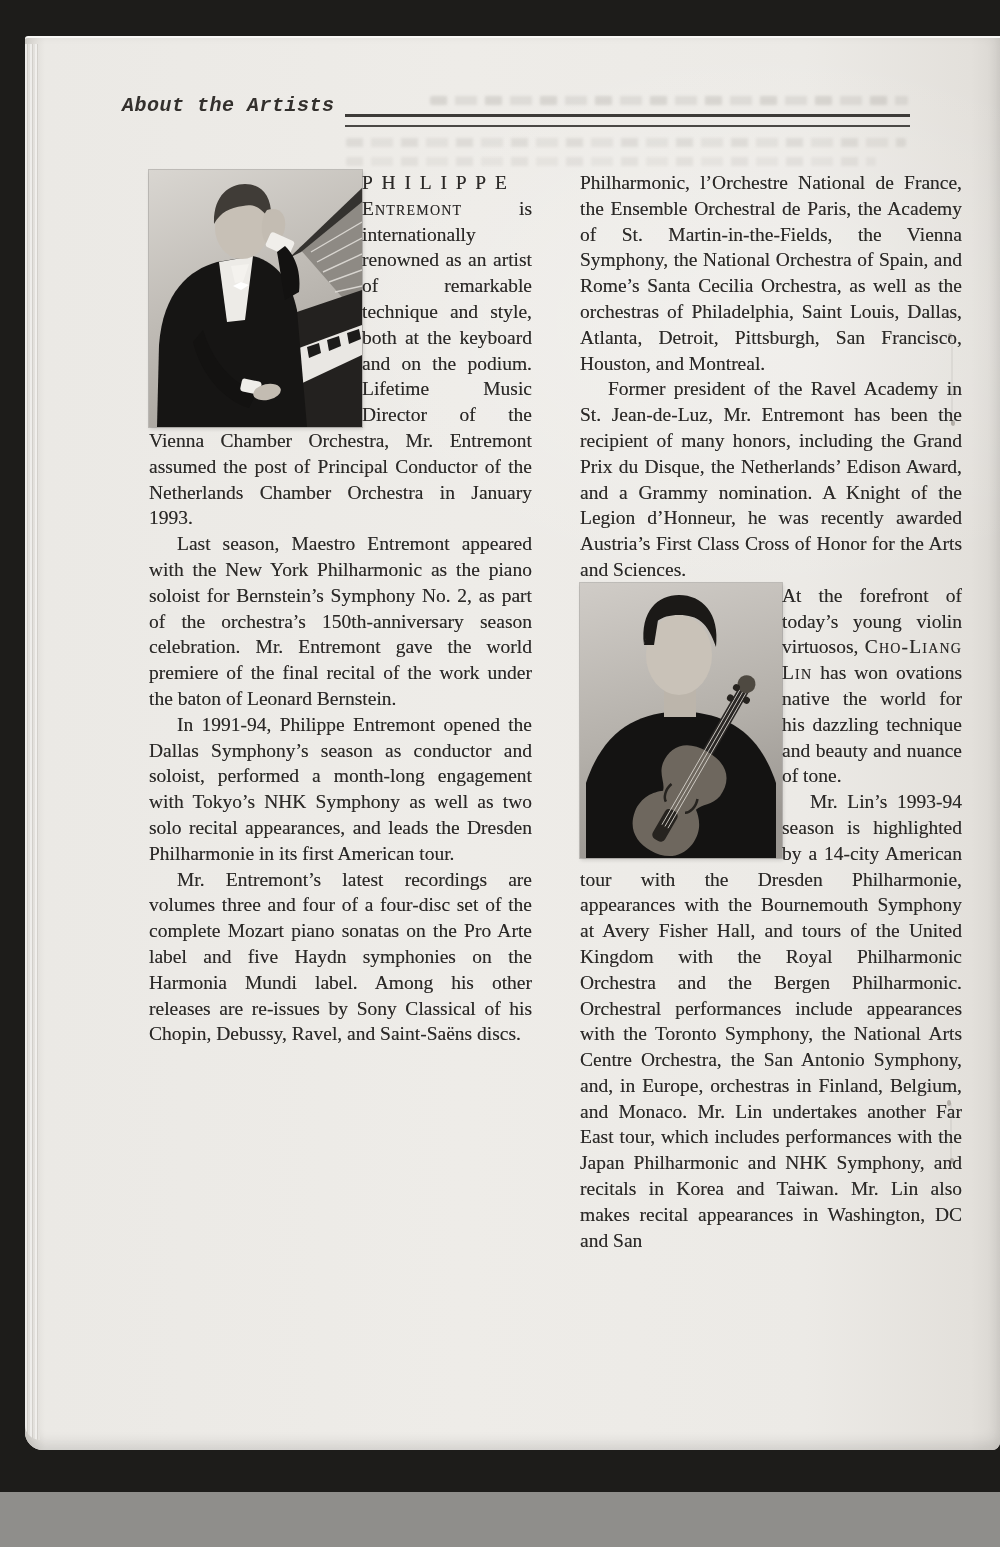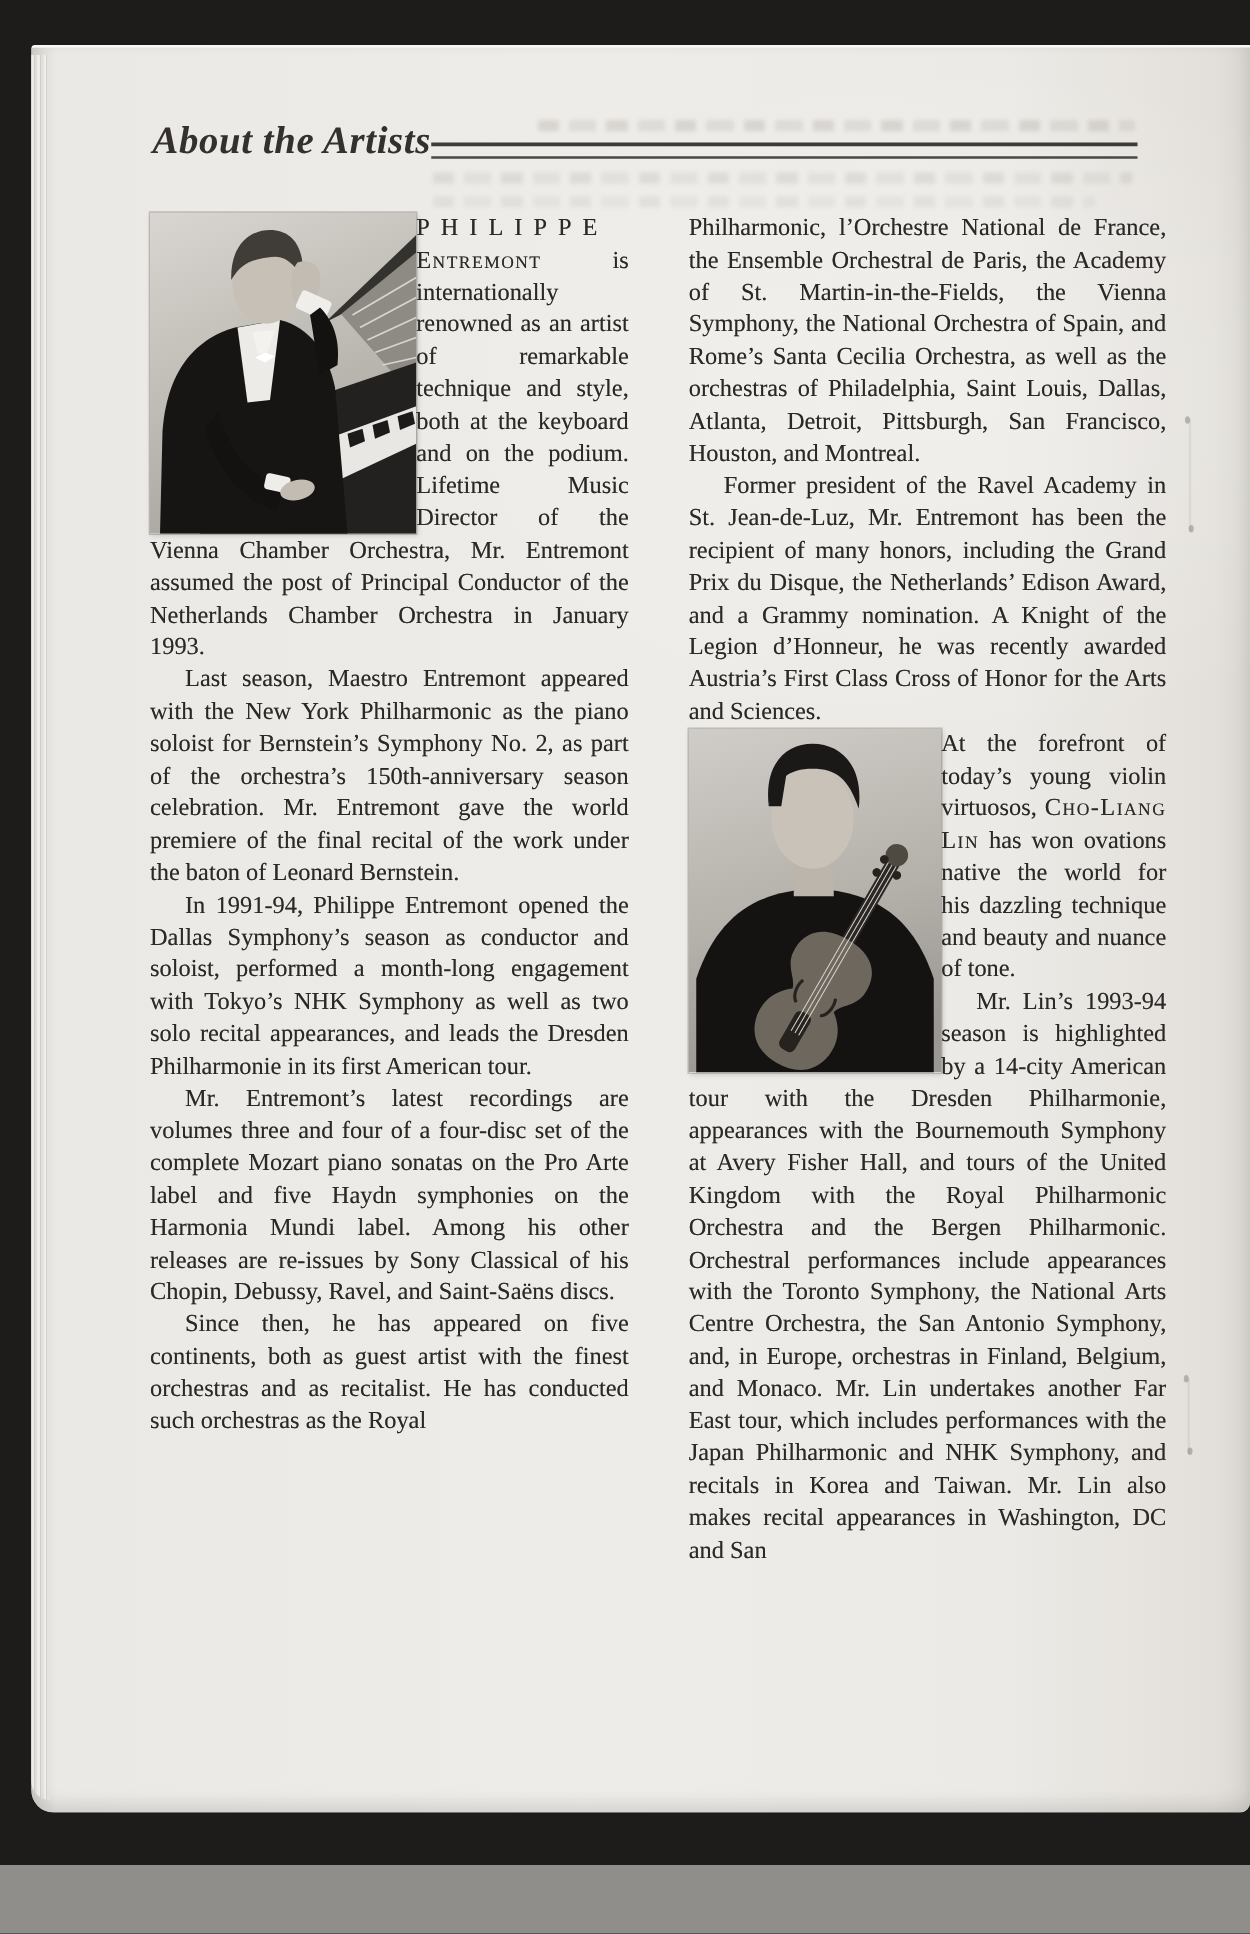--- a/index.html
+++ b/index.html
@@ -20,27 +20,27 @@
          background:repeating-linear-gradient(90deg,#f4f3f1 0 2px,#cfccc7 2px 3px,#e4e2de 3px 5px);}
   
   .crease{position:absolute; background:rgba(0,0,0,.05); width:2px;}
   .staple-dot{position:absolute; width:4px; height:6px; border-radius:50%;
          background:rgba(82,75,68,.33);}
   
   .bleed{position:absolute; height:9px; border-radius:2px; filter:blur(1.6px); opacity:.55;
          background:repeating-linear-gradient(90deg, rgba(105,100,93,.30) 0 17px, transparent 17px 25px,
                     rgba(105,100,93,.22) 25px 47px, transparent 47px 55px);}
   
-  .header-title{position:absolute; left:122px; top:94px; font-size:31px; font-style:italic;
-         font-weight:bold; color:#33302d; letter-spacing:.5px;}
+  .header-title{position:absolute; left:122px; top:94px; font-size:20px; font-style:italic;
+         font-weight:bold; color:#33302d; letter-spacing:.5px;font-family:Liberation Mono, monospace;}
   .header-rule{position:absolute; left:345px; top:114px; width:565px; height:8px;
          border-top:3px solid #3d3b38; border-bottom:2px solid #4a4845;}
   
   .col{position:absolute; top:170px; width:383px; color:#2b2927; font-size:19.5px;
-       line-height:25.8px; text-align:justify; text-shadow:0 0 .4px rgba(43,41,39,.5);}
+       line-height:25.8px; text-align:justify; text-shadow:0 0 .4px rgba(43,41,39,.5);margin-left:29px;}
   .col-left{left:120px;}
   .col-right{left:551px; width:382px;}
   .col p{margin:0; text-indent:28px;}
   .col p.no-indent{text-indent:0;}
   .spaced-caps{text-transform:uppercase; letter-spacing:.45em;}
   .sc{font-variant:small-caps; letter-spacing:.06em;}
   figure.photo{margin:0; float:left;}
   .photo-entremont{width:213px; height:257px; margin:4px 9px 28px 0;}
   .photo-lin{width:202px; height:275px; margin:5px 10px 34px 0;}
   figure.photo svg{display:block; width:100%; height:100%;
@@ -118,21 +118,20 @@
 
         <path d="M54,160 C62,186 76,204 92,214 L108,222 L100,238 C74,230 52,204 44,172 Z" fill="#131211"></path>
         <rect x="92" y="210" width="20" height="13" rx="3" transform="rotate(12 102 216)" fill="#efede9"></rect>
         <ellipse cx="118" cy="222" rx="14" ry="8" transform="rotate(-12 118 222)" fill="#c3bcb2"></ellipse>
       </svg>
     </figure>
     <p class="no-indent"><span class="spaced-caps">Philippe</span> <span class="sc">Entremont</span><span> is internationally renowned as an artist of remarkable technique and style, both at the keyboard and on the podium. Lifetime Music Director of the Vienna Chamber Orchestra, Mr. Entremont assumed the post of Principal Conductor of the Netherlands Chamber Orchestra in January 1993.</span></p>
     <p>Last season, Maestro Entremont appeared with the New York Philharmonic as the piano soloist for Bernstein’s Symphony No. 2, as part of the orchestra’s 150th-anniversary season celebration. Mr. Entremont gave the world premiere of the final recital of the work under the baton of Leonard Bernstein.</p>
     <p>In 1991-94, Philippe Entremont opened the Dallas Symphony’s season as conductor and soloist, performed a month-long engagement with Tokyo’s NHK Symphony as well as two solo recital appearances, and leads the Dresden Philharmonie in its first American tour.</p>
     <p>Mr. Entremont’s latest recordings are volumes three and four of a four-disc set of the complete Mozart piano sonatas on the Pro Arte label and five Haydn symphonies on the Harmonia Mundi label. Among his other releases are re-issues by Sony Classical of his Chopin, Debussy, Ravel, and Saint-Saëns discs.</p>
-    <p>Since then, he has appeared on five continents, both as guest artist with the finest orchestras and as recitalist. He has conducted such orchestras as the Royal</p>
   </div>
 
   <div class="col col-right">
     <p class="no-indent">Philharmonic, l’Orchestre National de France, the Ensemble Orchestral de Paris, the Academy of St. Martin-in-the-Fields, the Vienna Symphony, the National Orchestra of Spain, and Rome’s Santa Cecilia Orchestra, as well as the orchestras of Philadelphia, Saint Louis, Dallas, Atlanta, Detroit, Pittsburgh, San Francisco, Houston, and Montreal.</p>
     <p>Former president of the Ravel Academy in St. Jean-de-Luz, Mr. Entremont has been the recipient of many honors, including the Grand Prix du Disque, the Netherlands’ Edison Award, and a Grammy nomination. A Knight of the Legion d’Honneur, he was recently awarded Austria’s First Class Cross of Honor for the Arts and Sciences.</p>
     <figure class="photo photo-lin">
       <svg viewBox="0 0 202 275" preserveAspectRatio="none">
         <defs>
           <linearGradient id="lbg" x1="0" y1="0" x2="0.2" y2="1">
             <stop offset="0" stop-color="#d0ccc7"></stop>

